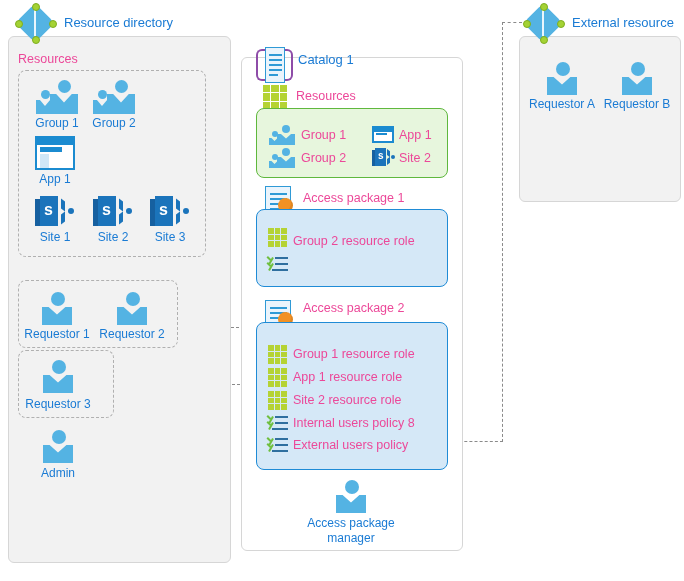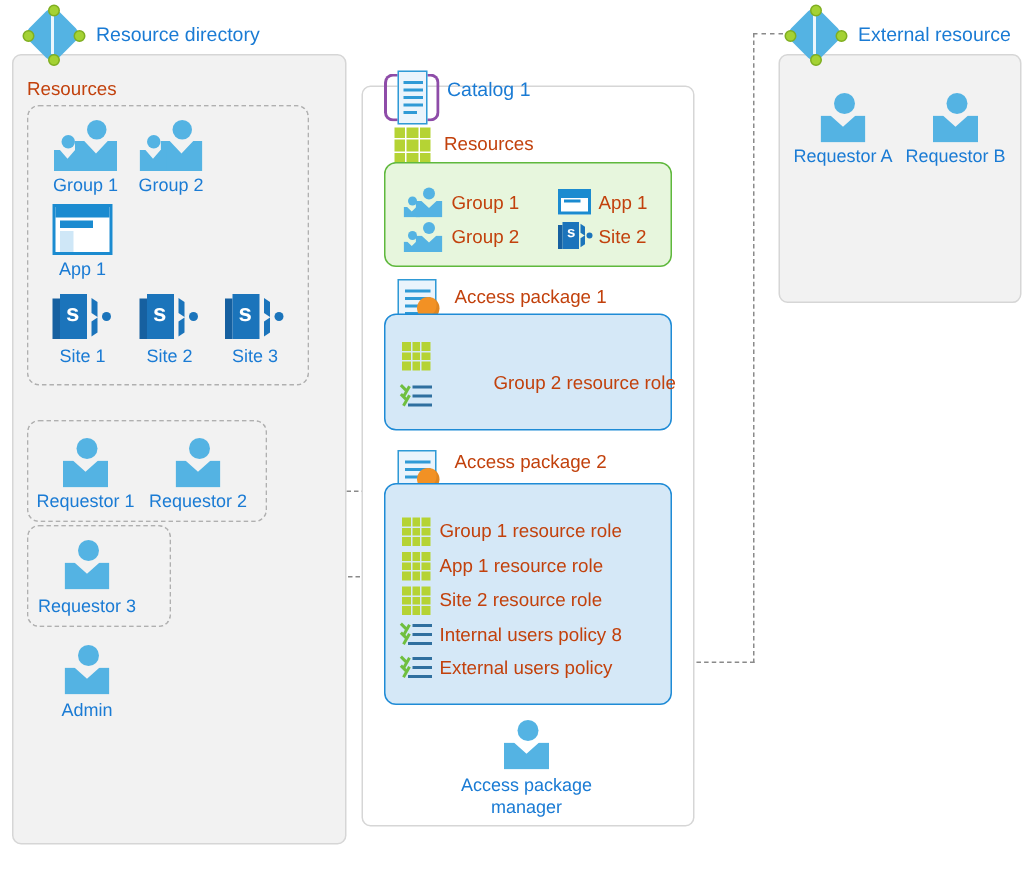--- a/index.html
+++ b/index.html
@@ -21,21 +21,21 @@
   .panel-dashed{
     position:absolute;background:transparent;border:1px dashed #b0b0b0;border-radius:8px;
   }
   .panel-green{
     position:absolute;background:#e7f6dd;border:1.4px solid #5fb83d;border-radius:8px;
   }
   .panel-blue{
     position:absolute;background:#d5e8f7;border:1.6px solid #1f8bd6;border-radius:8px;
   }
 
-  .caption{position:absolute;color:#c2410c;white-space:nowrap;font-size:12.5px;}
+  .caption{position:absolute;color:#ec4899;white-space:nowrap;font-size:12.5px;}
   .caption-hdr{position:absolute;color:#1a7bd4;white-space:nowrap;font-size:13px;}
   .lbl{position:absolute;color:#1a7bd4;white-space:nowrap;font-size:12px;text-align:center;}
 
   
   .person{position:absolute;}
   .person .head{position:absolute;border-radius:50%;background:#54b3e3;}
   .person .body{position:absolute;background:#54b3e3;
     clip-path:polygon(0% 0%,22% 0%,50% 42%,78% 0%,100% 0%,100% 100%,0% 100%);}
 
   
@@ -306,21 +306,21 @@
     <i></i>
       <i></i>
       <i></i>
       <i></i>
       <i></i>
       <i></i>
       <i></i>
       <i></i>
       <i></i>
   </div>
-  <div class="caption" style="left:293px;top:248px;margin-left:36px;">Group 2 resource role</div>
+  <div class="caption" style="left:293px;top:234px;">Group 2 resource role</div>
 
   <div class="policy" style="left:268px;top:255px;width:20px;height:17px;">
     <div class="ck" style="left:0px;top:1px;height:5px;transform:rotate(-45deg);"></div>
     <div class="ck" style="left:2px;top:2px;height:8px;transform:rotate(30deg);"></div>
     <div class="ln" style="left:7px;top:2px;width:13px;"></div>
     <div class="ck" style="left:0px;top:7px;height:5px;transform:rotate(-45deg);"></div>
     <div class="ck" style="left:2px;top:8px;height:8px;transform:rotate(30deg);"></div>
     <div class="ln" style="left:7px;top:8px;width:13px;"></div>
     <div class="ln" style="left:4px;top:14px;width:16px;"></div>
   </div>

